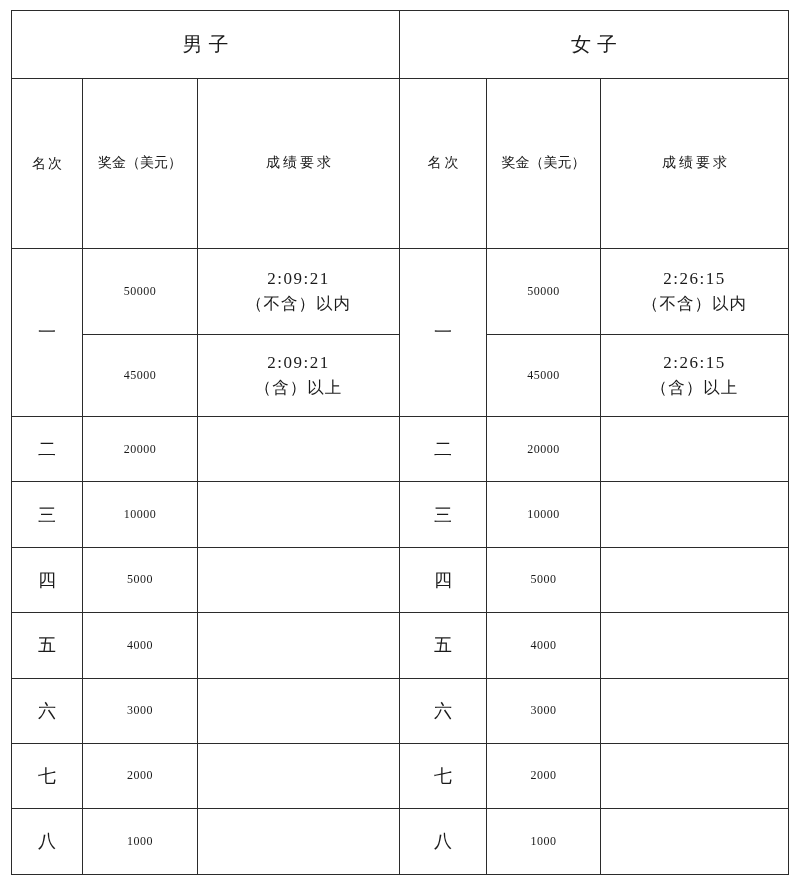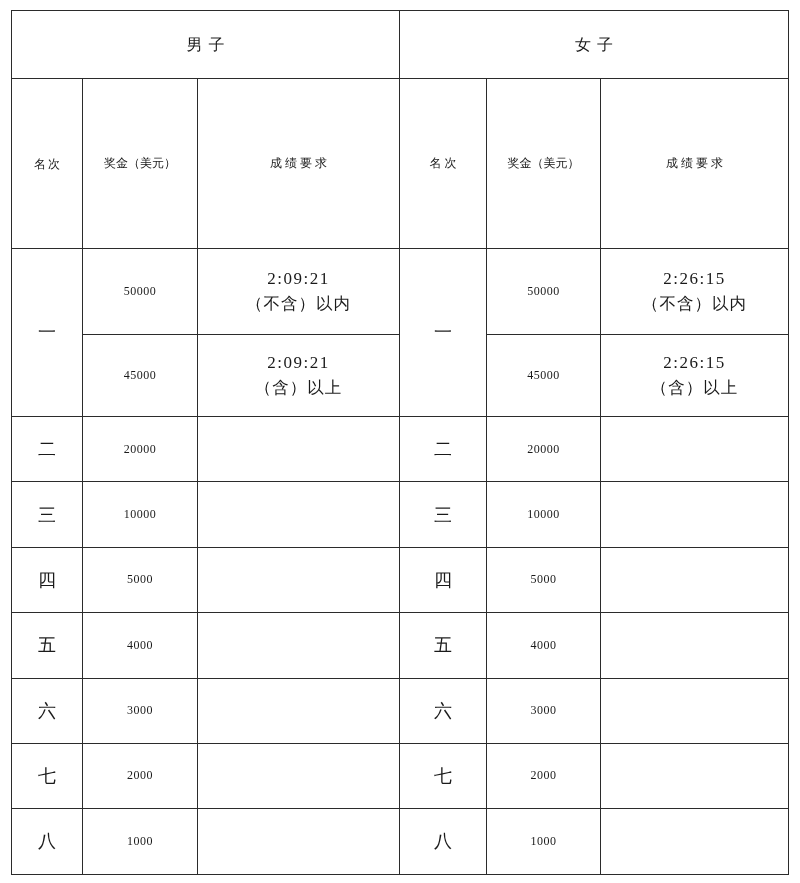--- a/index.html
+++ b/index.html
@@ -50,30 +50,31 @@
   col.c-req-r      { width: 188px; }
 
   
   tr.r-gender  { height: 68px; }
   tr.r-colhead { height: 170px; }
   tr.r-first-a { height: 86px; }
   tr.r-first-b { height: 82px; }
   tr.r-plain   { height: 65.4px; }
 
   .gender-title {
-    font-size: 16px;
+    font-size: 20px;
     letter-spacing: 6px;
     text-indent: 6px;
     font-family: "Liberation Serif", "DejaVu Serif", serif;
   }
 
   .col-head {
-    font-size: 12px;
+    font-size: 14px;
     letter-spacing: 3px;
     text-indent: 3px;
+    font-family: Liberation Mono, monospace;
   }
   .col-head.narrow {
     letter-spacing: 2px;
     text-indent: 2px;
     line-height: 2.0;
   }
   .col-head.prize {
     letter-spacing: 0px;
     text-indent: 0px;
     line-height: 1.9;

